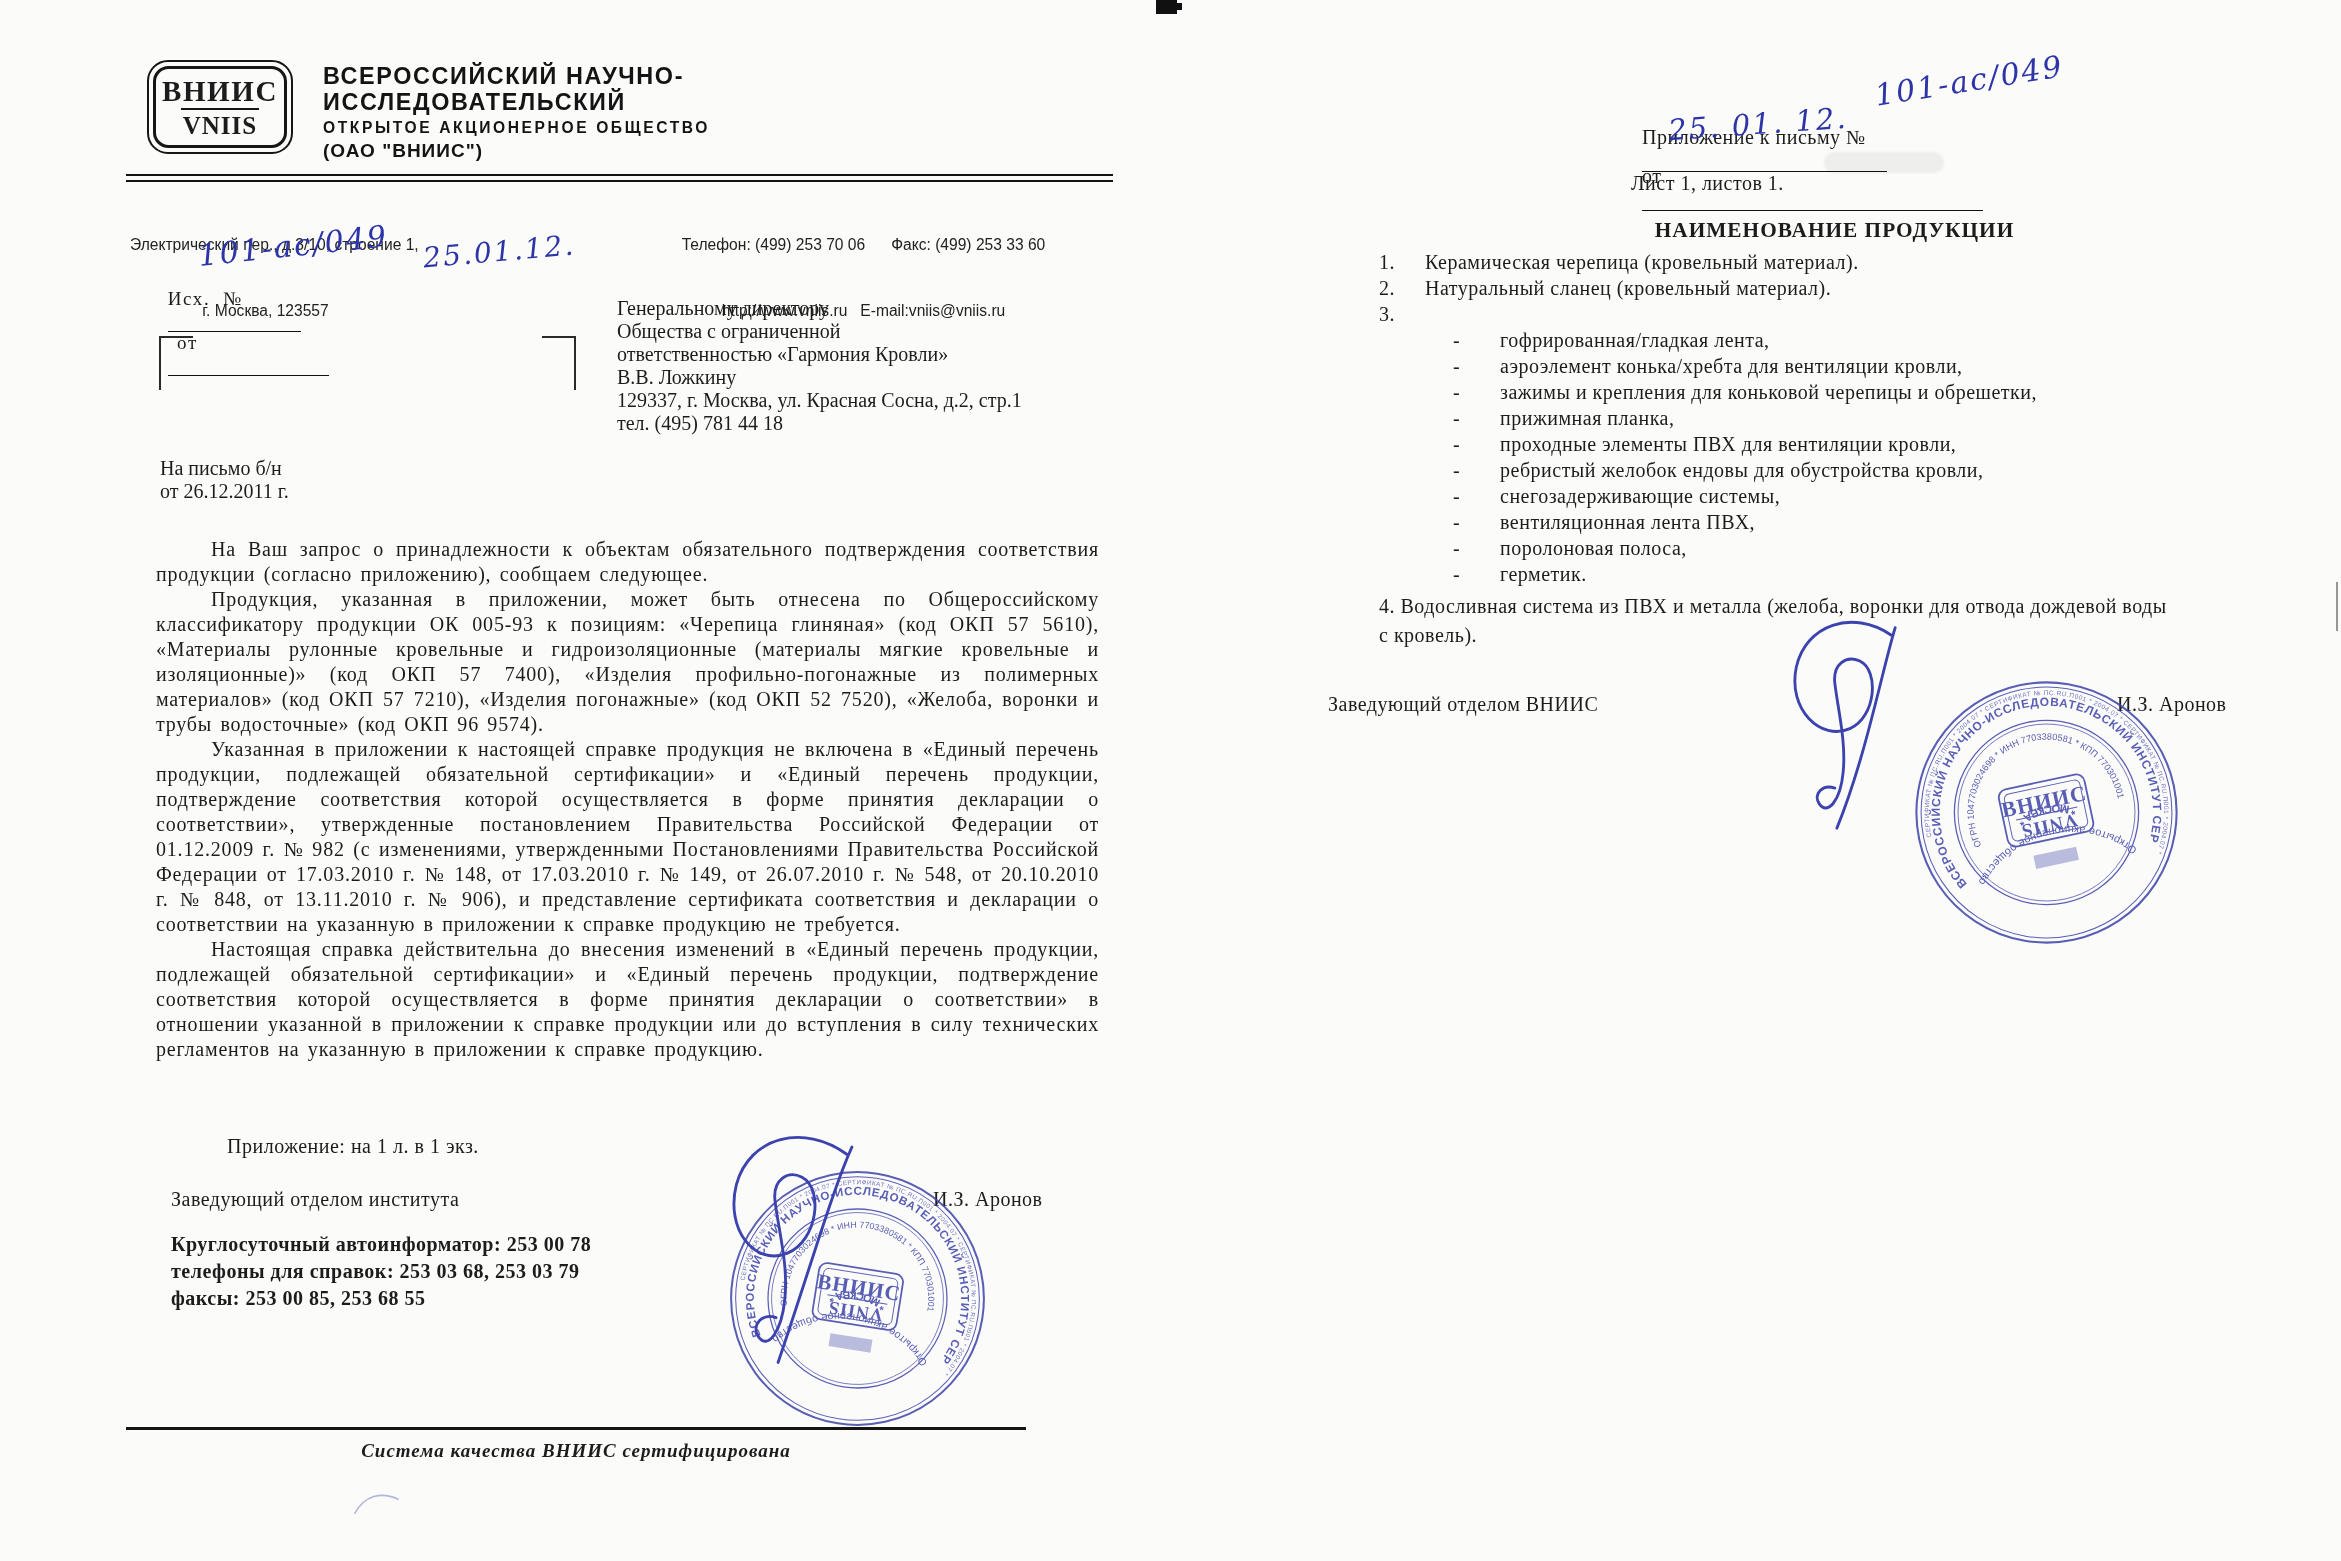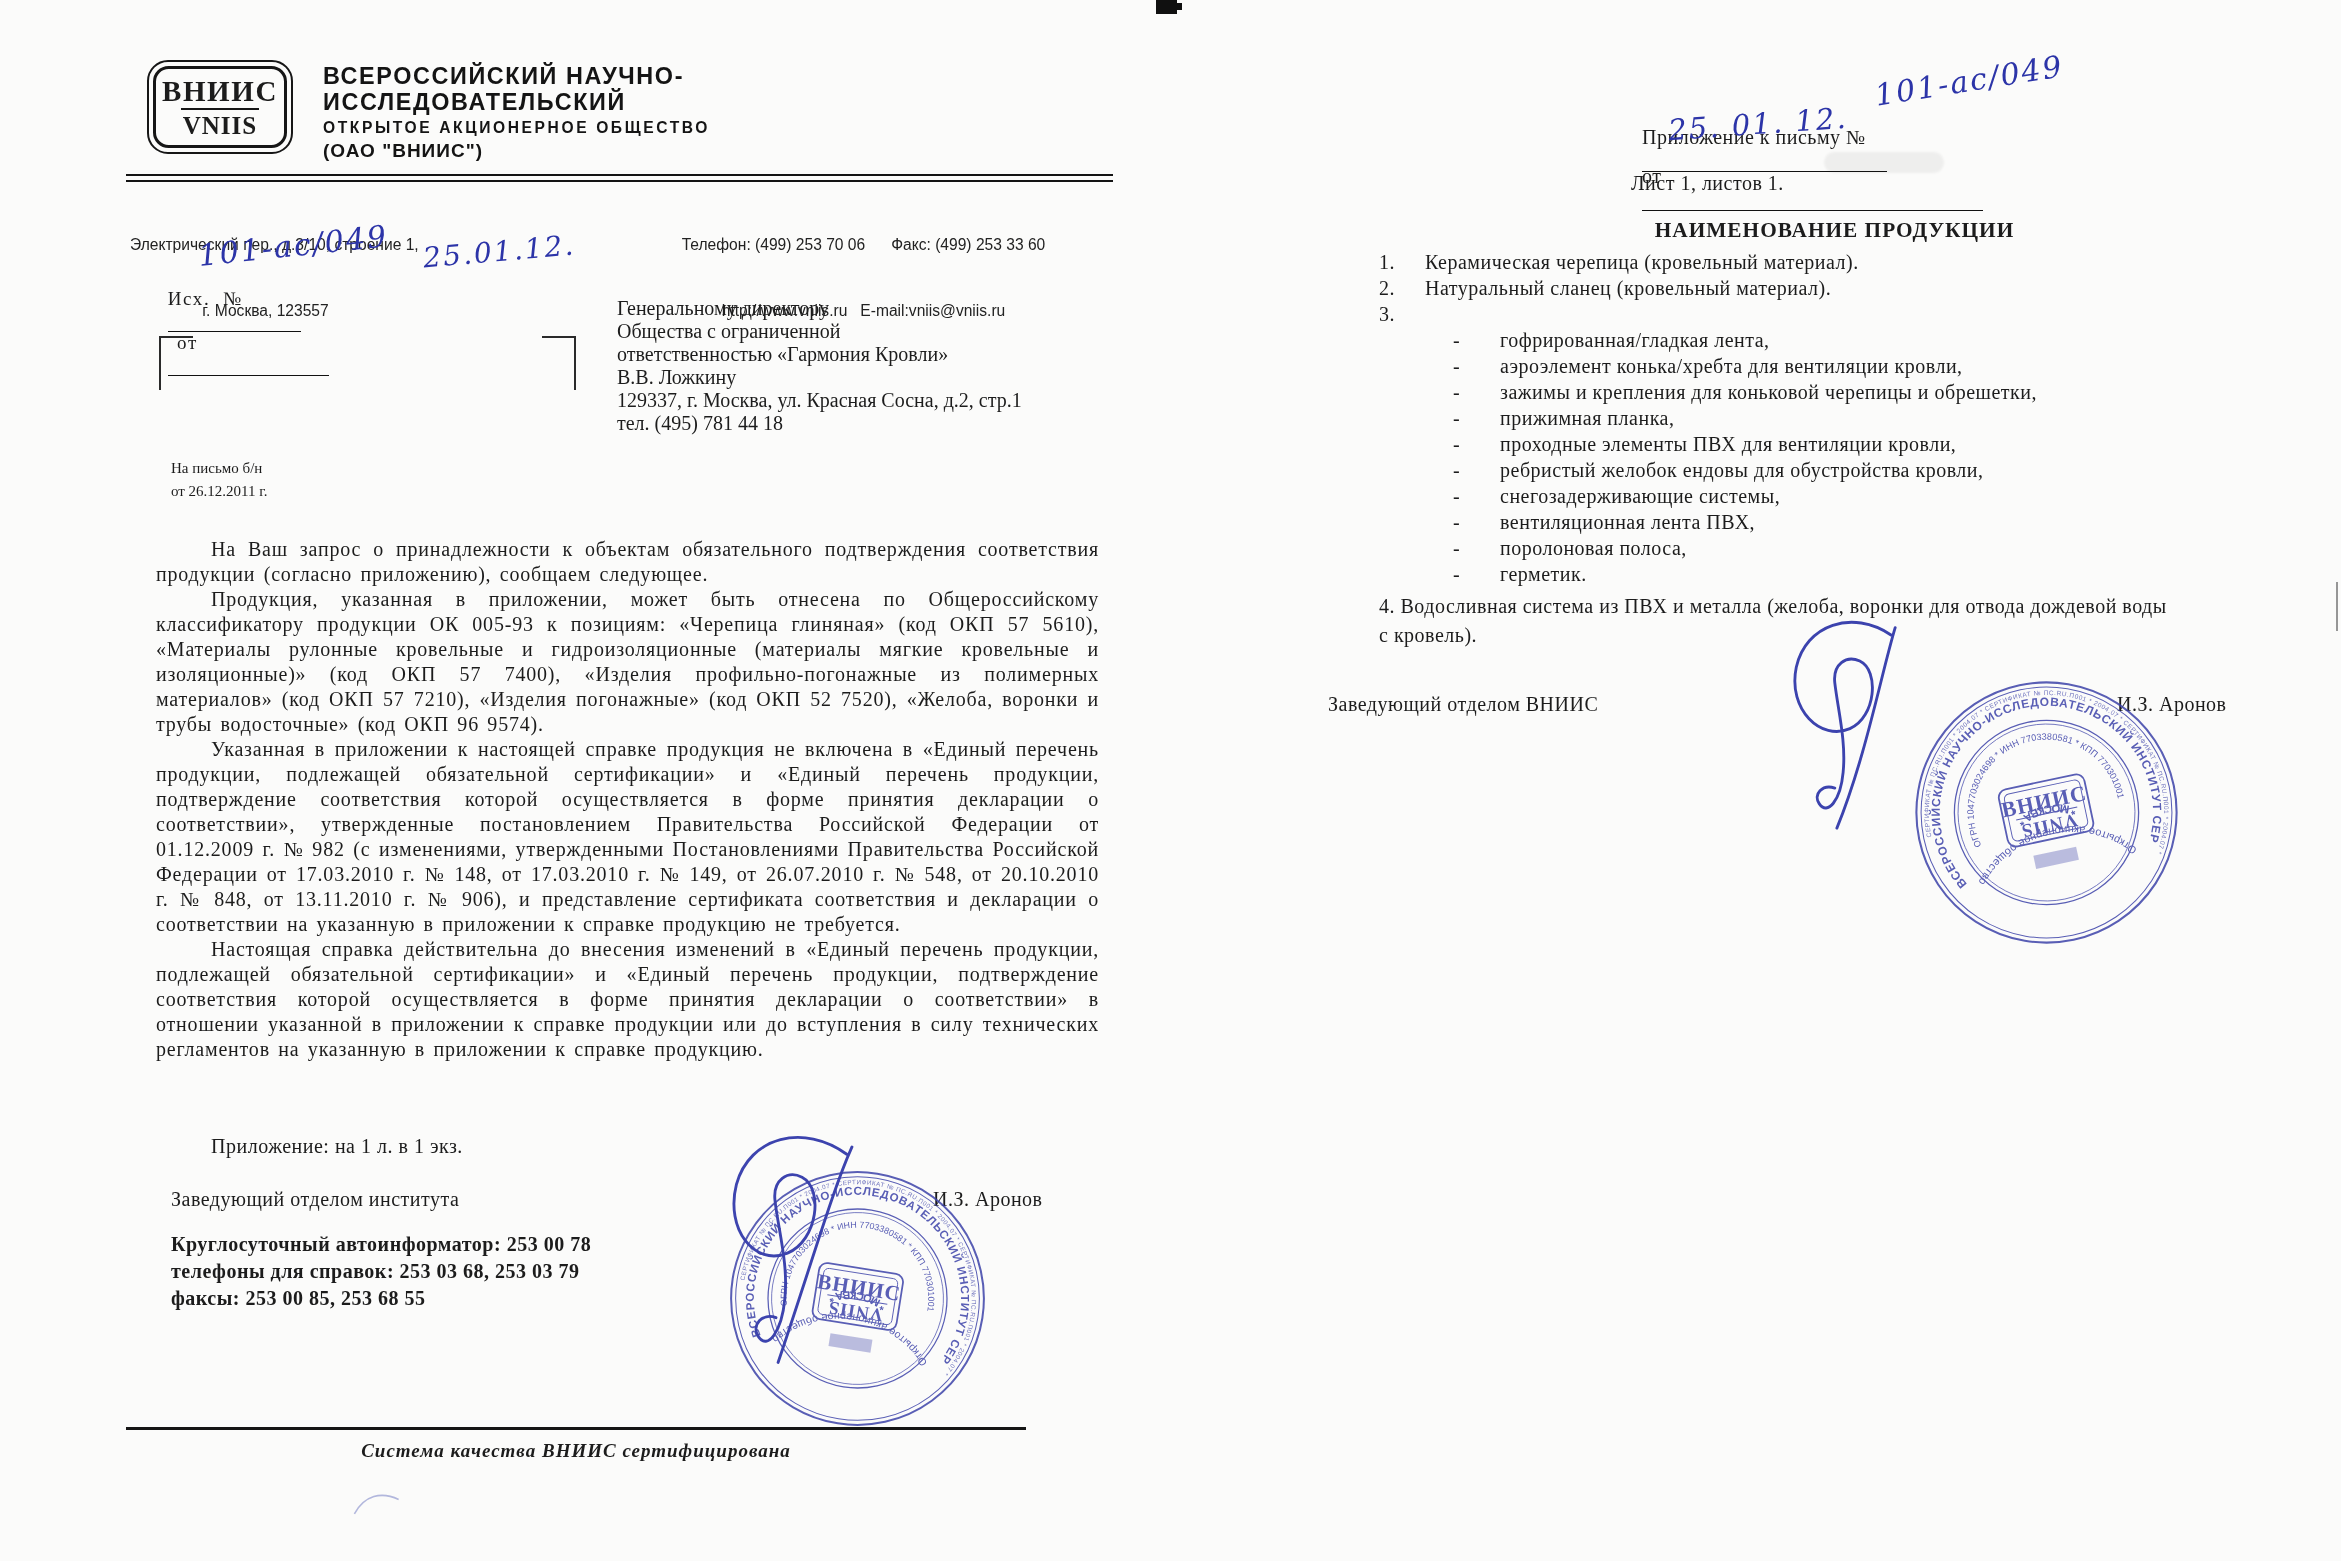--- a/index.html
+++ b/index.html
@@ -21,26 +21,26 @@
   .hdr-l4{font-size:19px;font-weight:bold;letter-spacing:1px;line-height:22px;margin-top:2.1px;}
   .divider{left:126px;top:174px;width:987px;height:4.2px;border-top:2.6px solid #131313;border-bottom:2.1px solid #131313;}
   .contact{font-family:"Liberation Sans",sans-serif;font-size:15.6px;line-height:22px;color:#222;text-align:center;}
   
   .refline{left:155px;top:266px;font-size:19px;letter-spacing:1.6px;}
   .uline{display:inline-block;border-bottom:1.6px solid #111;height:17.7px;vertical-align:bottom;}
   .ink{color:#2c34a8;font-family:"DejaVu Serif",serif;font-style:italic;letter-spacing:2.1px;}
   .corner-l{left:159px;top:336px;width:32px;height:52px;border-left:2.1px solid #2a2a2a;border-top:2.1px solid #2a2a2a;}
   .corner-r{left:542px;top:336px;width:32px;height:52px;border-right:2.1px solid #2a2a2a;border-top:2.1px solid #2a2a2a;}
   .recipient{left:617px;top:297px;width:489px;font-size:20px;line-height:23px;}
-  .reblock{left:171px;top:457px;font-size:15px;line-height:23px;}
+  .reblock{left:160px;top:457px;font-size:20px;line-height:23px;}
   
   .body-text{left:156px;top:537px;width:943px;font-size:20px;line-height:25px;text-align:justify;
              letter-spacing:0.8px;word-spacing:2.6px;}
   .body-text p{margin:0;text-indent:55px;}
-  .attach{left:211px;top:1135px;font-size:20px;letter-spacing:0.5px;}
+  .attach{left:227px;top:1135px;font-size:20px;letter-spacing:0.5px;}
   .signrow{font-size:20px;letter-spacing:0.5px;}
   .phones{left:171px;top:1231px;font-size:20px;font-weight:bold;line-height:27px;letter-spacing:0.5px;}
   .footer-line{left:126px;top:1427px;width:900px;border-top:3.1px solid #151515;}
   .footer-text{left:126px;top:1440px;width:900px;text-align:center;font-size:19px;font-weight:bold;font-style:italic;letter-spacing:1px;}
   
   .r-label{font-size:20px;letter-spacing:0.5px;}
   .r-title{left:1379px;top:218px;width:911px;text-align:center;font-size:21.3px;font-weight:bold;letter-spacing:1px;}
   .r-list{left:1379px;top:249px;width:921px;font-size:20px;line-height:26px;letter-spacing:0.5px;}
   .li{display:flex;}
   .li .num{width:46px;flex:none;}

